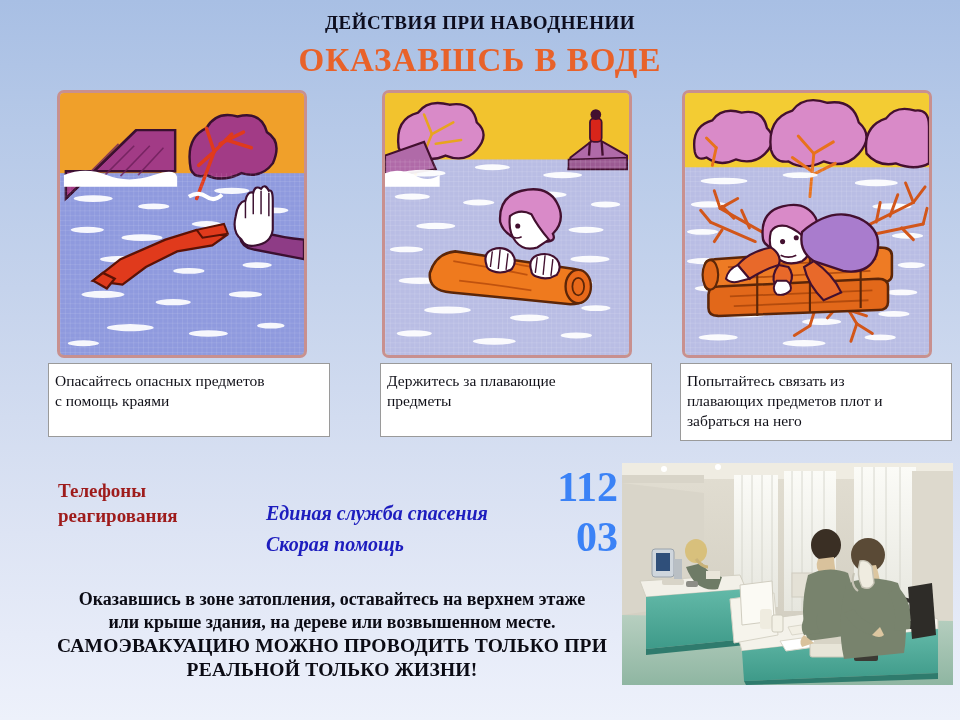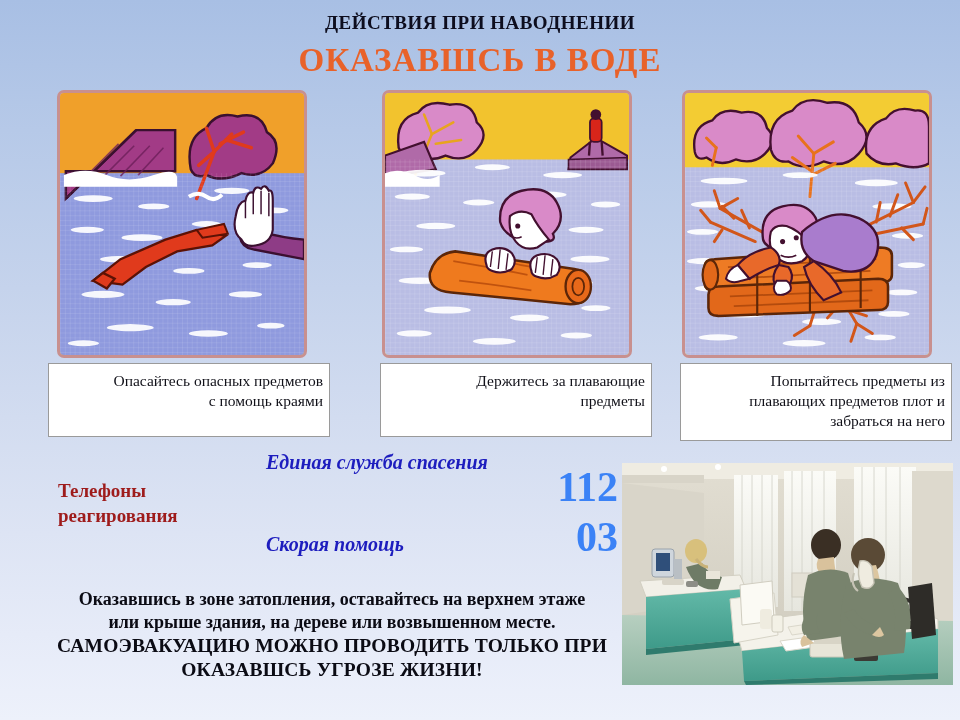--- a/index.html
+++ b/index.html
@@ -73,21 +73,21 @@
   
   .caption {
     position: absolute;
     background: #ffffff;
     border: 1px solid #9a9a9a;
     box-sizing: border-box;
     font-family: "Liberation Serif", serif;
     font-size: 15.5px;
     line-height: 1.28;
     color: #111119;
-    text-align: right;
+    text-align: left;
     padding: 7px 6px 0 6px;
   }
   #caption-1 { left: 48px;  top: 363px; width: 282px; height: 74px; }
   #caption-2 { left: 380px; top: 363px; width: 272px; height: 74px; }
   #caption-3 { left: 680px; top: 363px; width: 272px; height: 78px; }
 
   
   .phones-heading {
     position: absolute;
     left: 58px;
@@ -102,21 +102,21 @@
   }
   .service-row {
     position: absolute;
     font-family: "Liberation Serif", serif;
     font-style: italic;
     font-weight: bold;
     font-size: 20px;
     color: #1d1dbe;
     white-space: nowrap;
   }
-  #service-1 { left: 266px; top: 451px; }
+  #service-1 { left: 266px; top: 502px; }
   #service-2 { left: 266px; top: 533px; }
   .service-number {
     position: absolute;
     width: 90px;
     text-align: right;
     font-family: "Liberation Serif", serif;
     font-weight: bold;
     font-size: 42px;
     line-height: 1;
     color: #3b82f6;
@@ -423,40 +423,40 @@
 
   <div class="caption" id="caption-1">
     <div>Опасайтесь опасных предметов</div>
     <div>с помощь краями</div>
   </div>
   <div class="caption" id="caption-2">
     <div>Держитесь за плавающие</div>
     <div>предметы</div>
   </div>
   <div class="caption" id="caption-3">
-    <div>Попытайтесь предметы из</div>
+    <div>Попытайтесь связать из</div>
     <div>плавающих предметов плот и</div>
     <div>забраться на него</div>
   </div>
 
   <div class="phones-heading">
     <div>Телефоны</div>
     <div>реагирования</div>
   </div>
 
   <div class="service-row" id="service-1">Единая служба спасения</div>
   <div class="service-row" id="service-2">Скорая помощь</div>
   <div class="service-number" id="number-1">112</div>
   <div class="service-number" id="number-2">03</div>
 
   <div class="advisory">
     <div class="line">Оказавшись в зоне затопления, оставайтесь на верхнем этаже</div>
     <div class="line">или крыше здания, на дереве или возвышенном месте.</div>
     <div class="line-caps">САМОЭВАКУАЦИЮ  МОЖНО ПРОВОДИТЬ ТОЛЬКО ПРИ</div>
-    <div class="line-caps">ОКАЗАВШСЬ УГРОЗЕ ЖИЗНИ!</div>
+    <div class="line-caps">РЕАЛЬНОЙ ТОЛЬКО ЖИЗНИ!</div>
   </div>
 
   <div id="photo">
     <svg viewBox="0 0 331 222" preserveAspectRatio="none">
       <defs>
         <linearGradient id="wallgrad" x1="0" y1="0" x2="0" y2="1">
           <stop offset="0%" stop-color="#e2ded2"></stop>
           <stop offset="100%" stop-color="#cdc9bc"></stop>
         </linearGradient>
         <linearGradient id="blindgrad" x1="0" y1="0" x2="0" y2="1">

